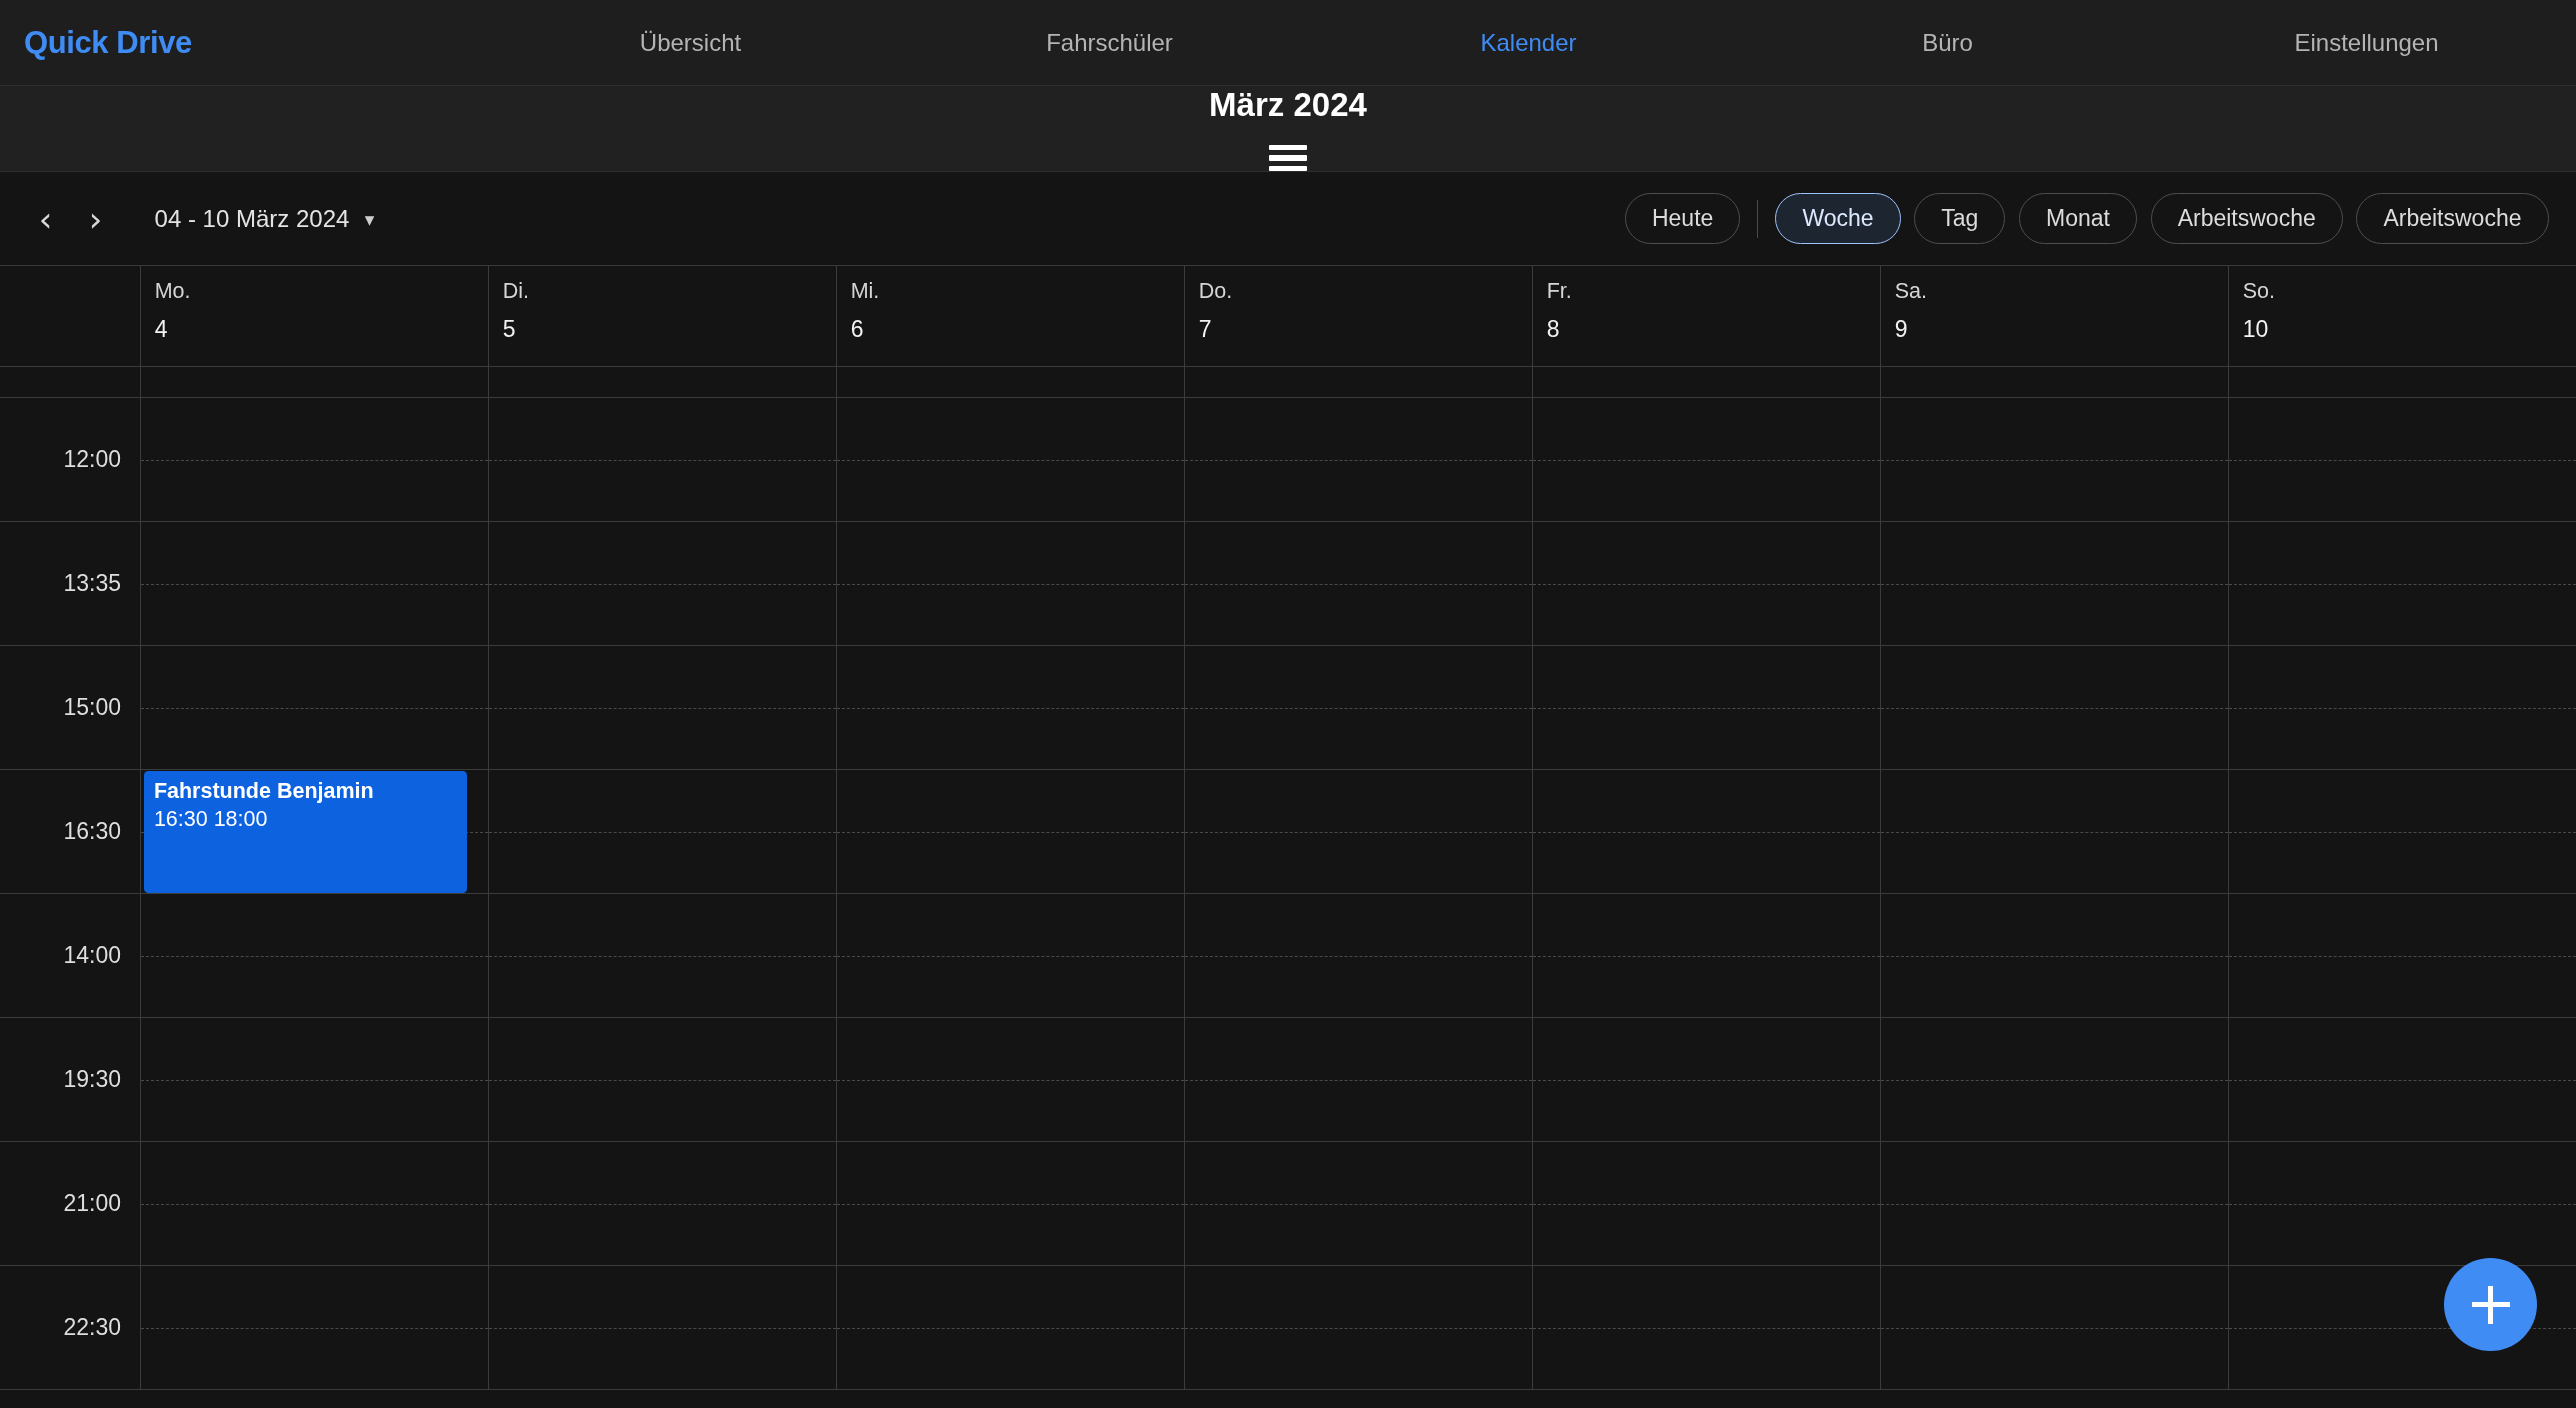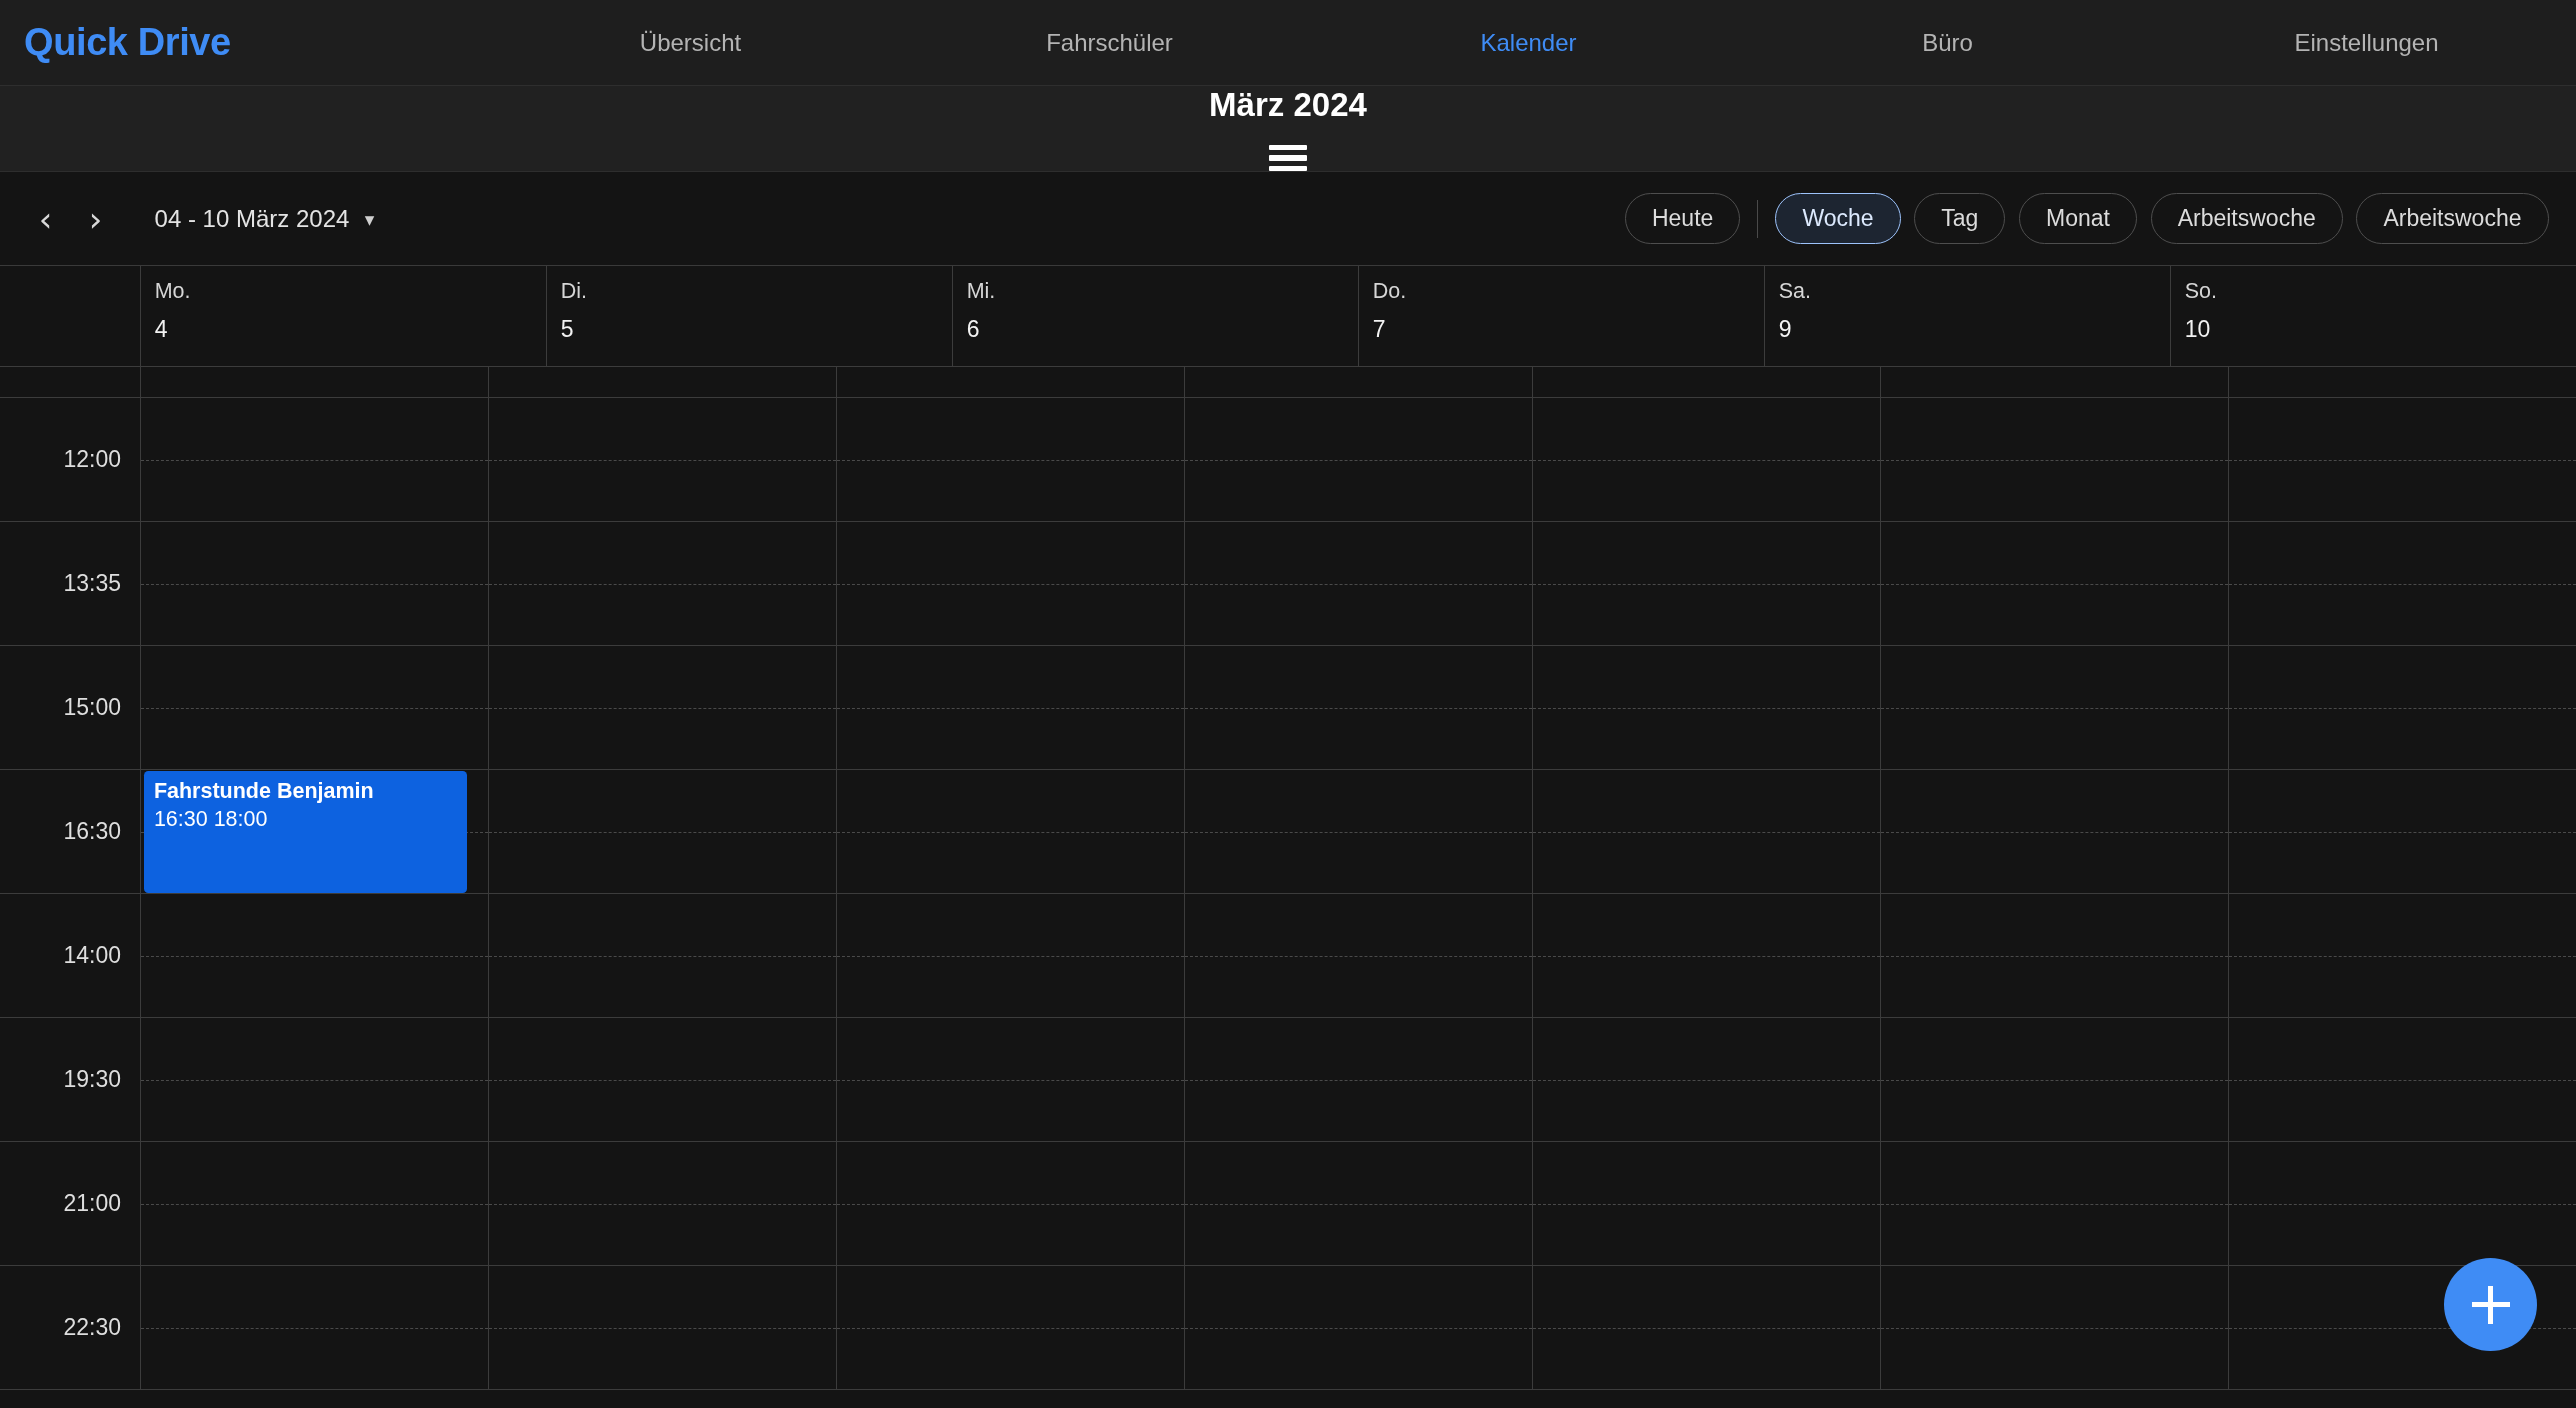--- a/index.html
+++ b/index.html
@@ -13,21 +13,21 @@
   
   .topnav {
     height:86px;
     background:#1e1e1e;
     border-bottom:0.9px solid #2e2e2e;
     display:flex; align-items:center;
     position:relative;
   }
   .logo {
     color:#3f8cf5;
-    font-size:38px;
+    font-size:31px;
     font-weight:700;
     letter-spacing:-0.4px;
     margin-left:24px;
     white-space:nowrap;
   }
   .navitems {
     position:absolute;
     left:481px; right:0; top:0; bottom:0;
     display:flex; align-items:center;
   }
@@ -260,20 +260,24 @@
       </div>
       <div class="daycol dayhead">
         <div class="dayname">Mi.</div>
         <div class="daynum">6</div>
       </div>
       <div class="daycol dayhead">
         <div class="dayname">Do.</div>
         <div class="daynum">7</div>
       </div>
       <div class="daycol dayhead">
+        <div class="dayname">Fr.</div>
+        <div class="daynum">8</div>
+      </div>
+      <div class="daycol dayhead">
         <div class="dayname">Sa.</div>
         <div class="daynum">9</div>
       </div>
       <div class="daycol dayhead">
         <div class="dayname">So.</div>
         <div class="daynum">10</div>
       </div>
     </div>
   <div class="row spacer-row">
     <div class="gutter"></div>

